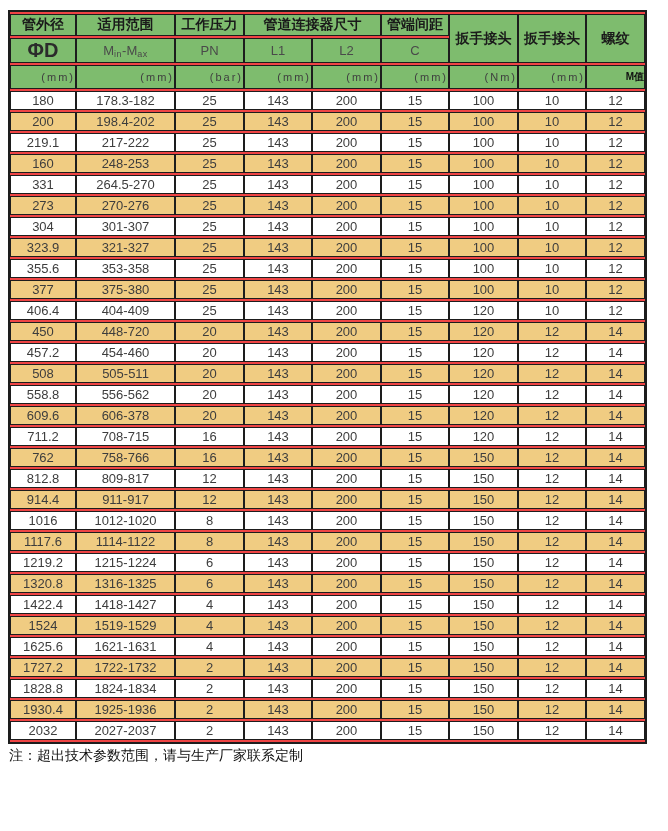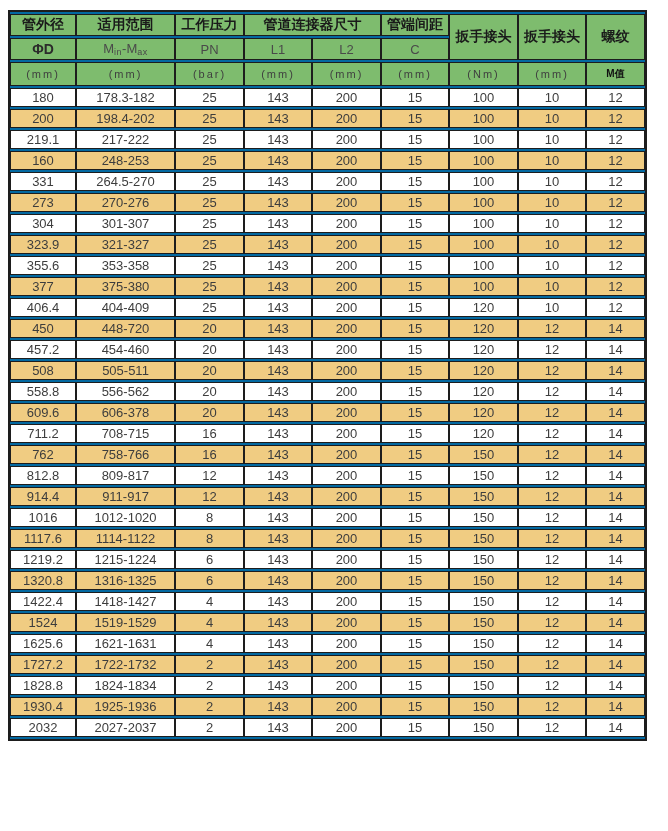--- a/index.html
+++ b/index.html
@@ -23,21 +23,21 @@
     width: 668px;
     height: 831px;
     padding: 10px 7px 0 8px;
   }
   table.spec {
     width: 524px;
     table-layout: fixed;
     border-collapse: separate;
     border-spacing: 0 2px;
     border: 2px solid var(--border);
-    background: #0369a1;
+    background: #ef4444;
   }
   col.c-od     { width: 66px; }
   col.c-range  { width: 99px; }
   col.c-pn     { width: 69px; }
   col.c-l1     { width: 68px; }
   col.c-l2     { width: 69px; }
   col.c-c      { width: 68px; }
   col.c-torque { width: 69px; }
   col.c-wrench { width: 68px; }
   col.c-thread { width: 59px; }
@@ -45,34 +45,34 @@
     border: 1px solid var(--border);
     text-align: center;
     vertical-align: middle;
     padding: 0;
     overflow: hidden;
     white-space: nowrap;
   }
   thead th { background: var(--green); }
   thead tr.hr1 th { height: 22px; }
   thead tr.hr2 th { height: 22px; }
-  thead tr.hr3 th { height: 24px; }
+  thead tr.hr3 th { height: 24px; text-align: right; }
   .cn {
     color: var(--header-cn);
     font-weight: bold;
     font-size: 14px;
   }
   .sub {
     color: var(--sub-text);
     font-size: 13px;
     font-weight: normal;
   }
   .sub-bold {
     color: #2b2b2b;
-    font-size: 14px;
+    font-size: 20px;
     font-weight: bold;
   }
   .ss {
     font-size: 9px;
     vertical-align: -2px;
     letter-spacing: 0.5px;
   }
   .unit {
     color: #3f3f3f;
     font-size: 11px;
@@ -486,14 +486,15 @@
       <td>143</td>
       <td>200</td>
       <td>15</td>
       <td>150</td>
       <td>12</td>
       <td>14</td>
     </tr>
       </tbody>
   </table>
 
+  <div class="note">注：超出技术参数范围，请与生产厂家联系定制</div>
 
 </div>
 
 </body></html>

